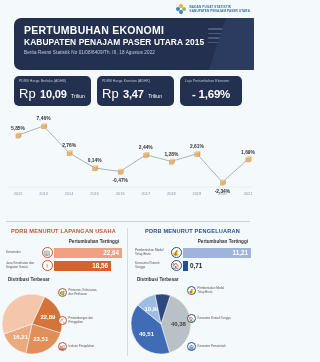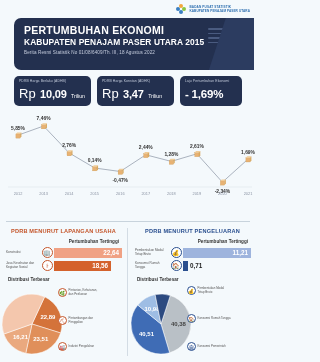--- a/index.html
+++ b/index.html
@@ -54,21 +54,21 @@
   .stat{
     background:#23304f; border-radius:5px; padding:3px 5px 4px;
     flex:1; min-width:0;
   }
   .stat.s3{ flex:0 0 62px; }
   .stat-label{ font-size:3.4px; color:#c2cada; letter-spacing:.1px; white-space:nowrap; }
   .stat-val{ color:#fff; margin-top:1px; white-space:nowrap; }
   .stat-val .cur{ font-size:13px; }
   .stat-val .big{ font-size:11px; font-weight:bold; letter-spacing:-.2px; }
   .stat-val .unit{ font-size:5.2px; }
-  .stat.s3 .stat-val{ text-align:left; }
+  .stat.s3 .stat-val{ text-align:center; }
   .stat.s3 .big{ font-size:11.5px; }
 
   
   .linechart{ position:absolute; left:0; top:108px; width:256px; height:110px; }
   .linechart svg{ display:block; }
   .pt-label{ font-size:4.9px; font-weight:bold; fill:#333; font-family:"Liberation Sans",sans-serif; }
   .yr-label{ font-size:3.9px; fill:#8a93a3; font-family:"Liberation Sans",sans-serif; }
 
   
   .hr{ position:absolute; left:6px; top:221px; width:244px; height:1px; background:#c8d3dc; }

